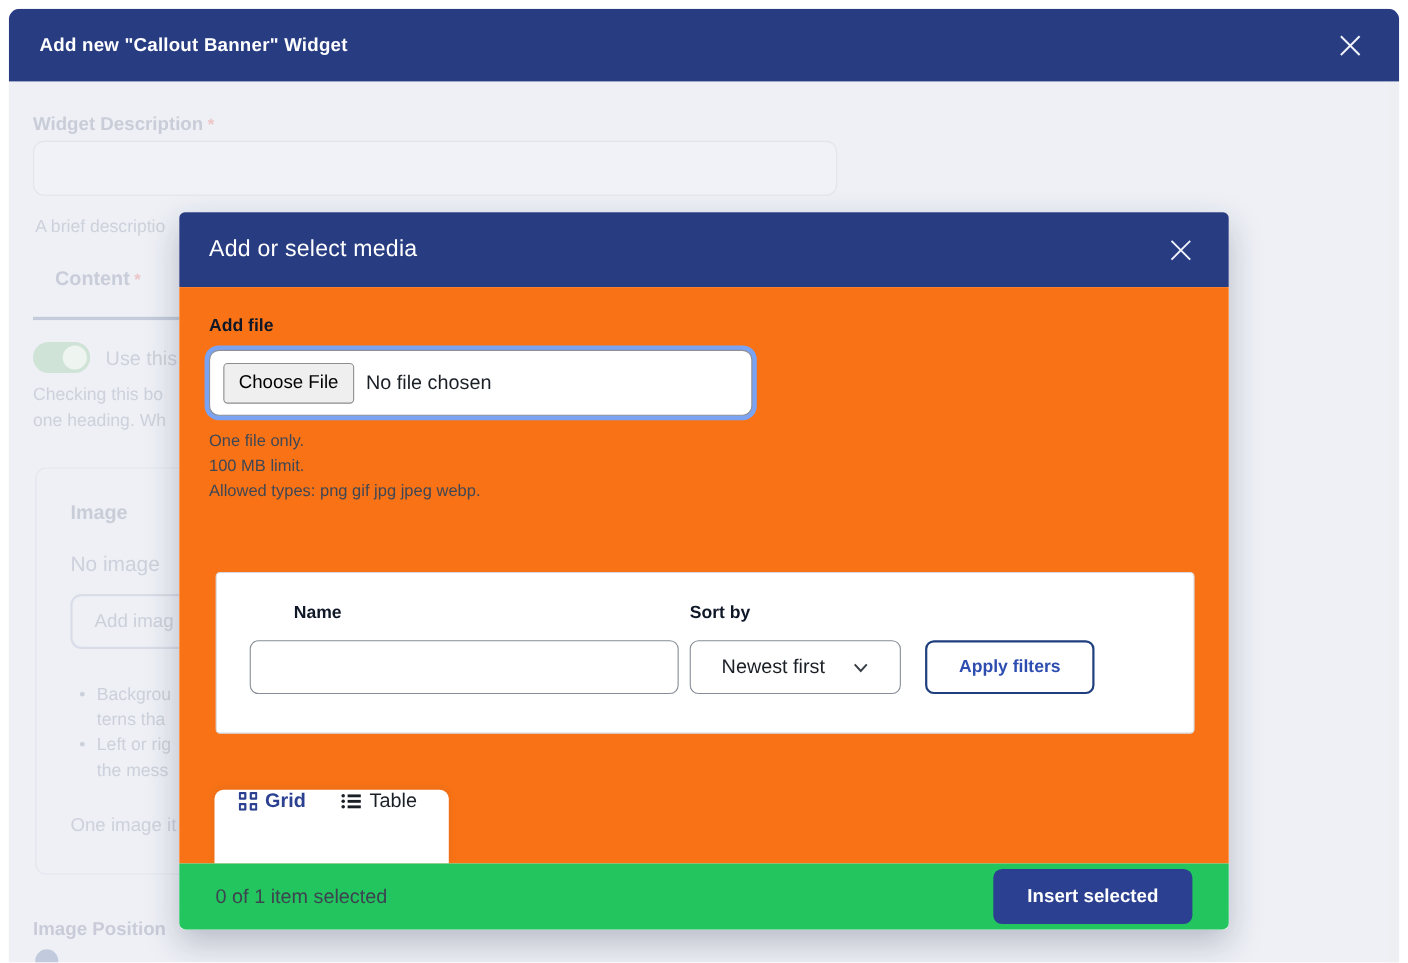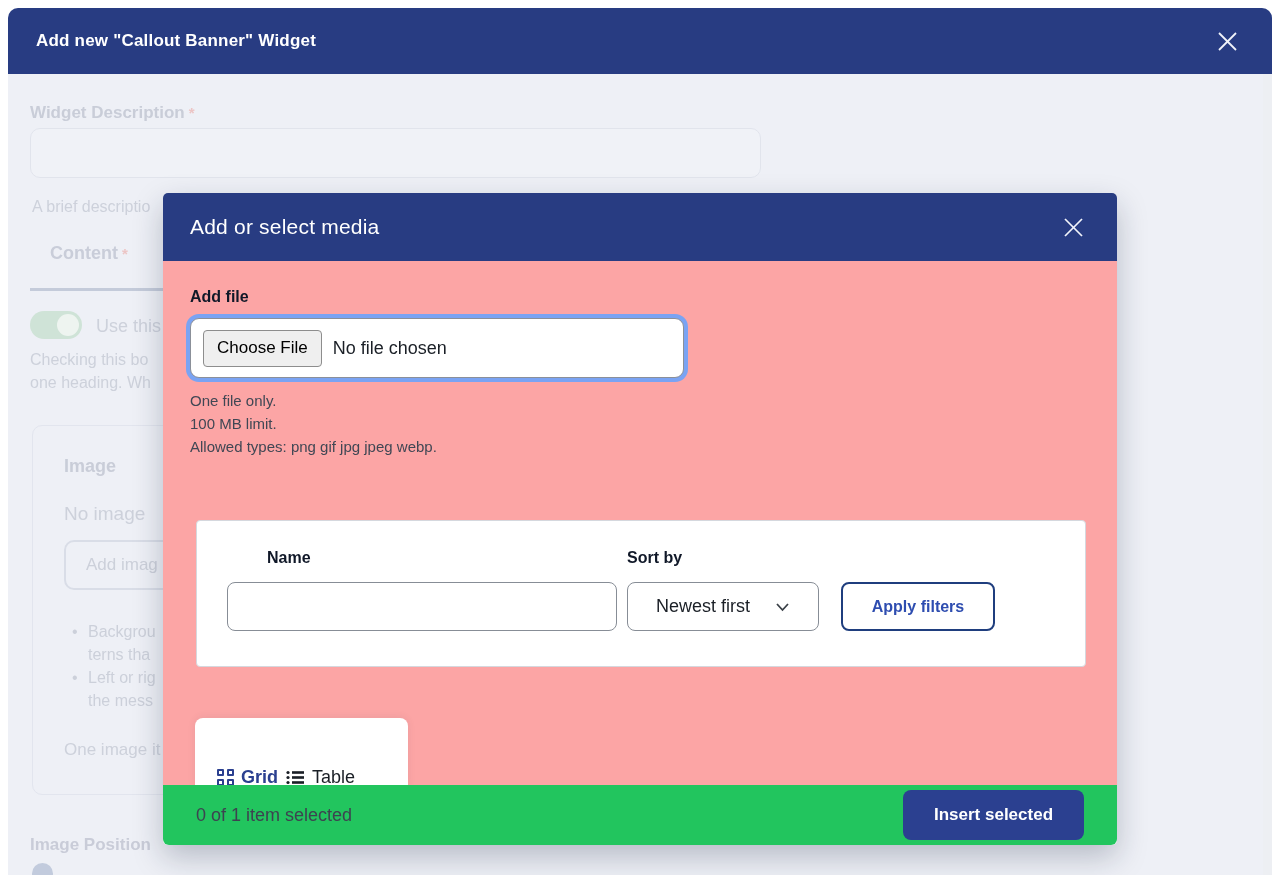--- a/index.html
+++ b/index.html
@@ -60,21 +60,21 @@
   }
   .media-header {
     position: absolute; left: 0; top: 0; right: 0; height: 68px;
     background: #283c82; border-radius: 5px 5px 0 0;
     display: flex; align-items: center; padding: 0 27px; color: #ffffff;
   }
   .media-title { font-size: 21px; font-weight: 500; letter-spacing: .2px; }
   .media-close { margin-left: auto; width: 34px; height: 34px; display: flex; align-items: center; justify-content: center;
     background: transparent; border: 0; cursor: pointer; }
 
-  .media-body { position: absolute; left: 0; top: 68px; right: 0; bottom: 60px; background: #fca5a5; overflow: hidden; text-decoration: underline; }
+  .media-body { position: absolute; left: 0; top: 68px; right: 0; bottom: 60px; background: #f97316; overflow: hidden; text-decoration: underline; }
 
   .add-file-label { position: absolute; left: 27px; top: 27px; font-size: 16px; font-weight: 700; color: #101828; }
   .file-input {
     position: absolute; left: 27px; top: 57px; width: 494px; height: 60px;
     background: #ffffff; border: 1px solid #8b9099; border-radius: 9px;
     box-shadow: 0 0 0 4px #7aa3f3;
     display: flex; align-items: center; padding: 0 12px;
   }
   .choose-file-btn {
     height: 37px; padding: 0 13px; background: #efefef;
@@ -105,21 +105,21 @@
     position: absolute; left: 644px; top: 61px; width: 154px; height: 49px;
     background: #ffffff; border: 2px solid #1f3e7e; border-radius: 8px;
     font-size: 16px; font-weight: 600; color: #2e4db0; cursor: pointer;
     font-family: "Liberation Sans", sans-serif;
   }
 
   .view-card {
     position: absolute; left: 32px; top: 457px; width: 213px; height: 70px;
     background: #ffffff; border-radius: 8px 8px 0 0;
     box-shadow: 0 -1px 8px rgba(30,40,70,0.07);
-    display: flex; align-items: flex-end; padding: 0 22px; gap: 8px;
+    display: flex; align-items: flex-start; padding: 0 22px; gap: 32px;
   }
   .view-btn { display: flex; align-items: center; gap: 7px; background: transparent; border: 0; cursor: pointer;
     font-family: "Liberation Sans", sans-serif; }
   .view-btn .lbl-grid { font-size: 18px; font-weight: 700; color: #2b4090; }
   .view-btn .lbl-table { font-size: 18px; font-weight: 400; color: #1a1f26; }
 
   .media-footer {
     position: absolute; left: 0; right: 0; bottom: 0; height: 60px;
     background: #22c55e; border-radius: 0 0 6px 6px;
     display: flex; align-items: center; padding: 0 33px;

